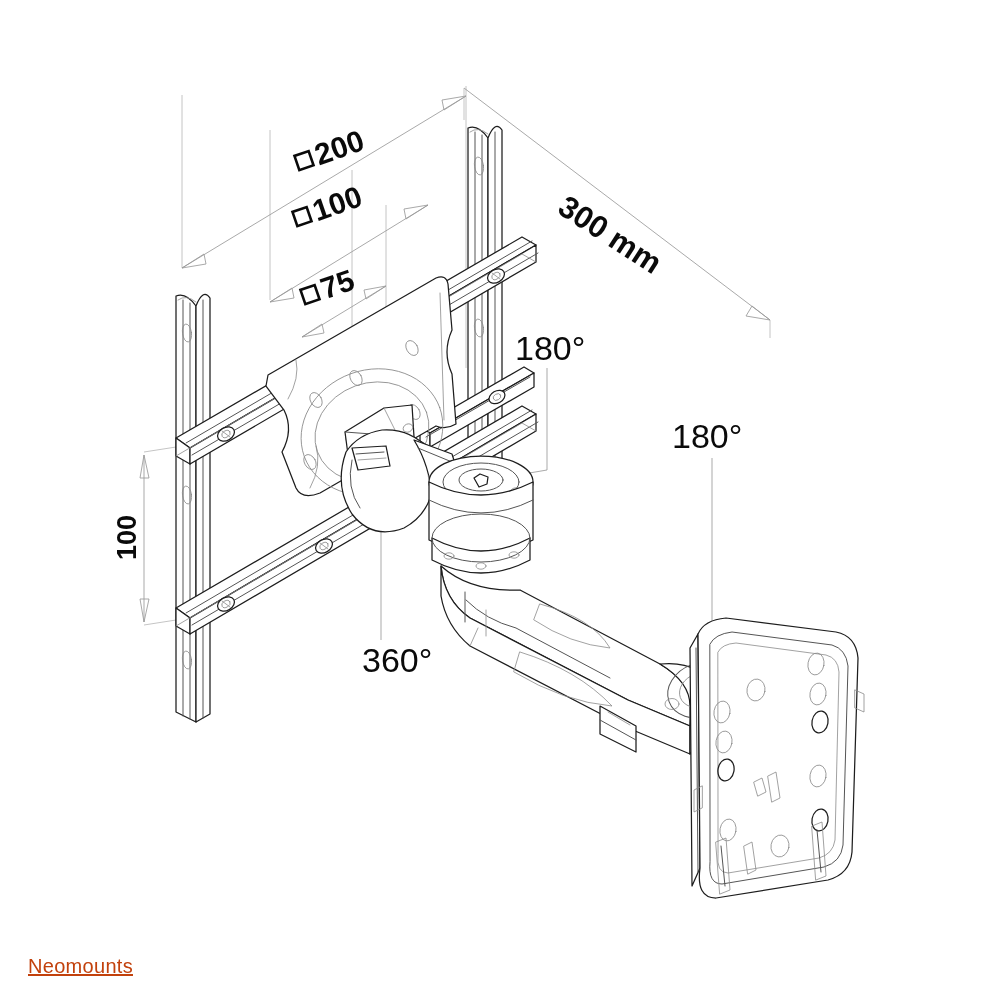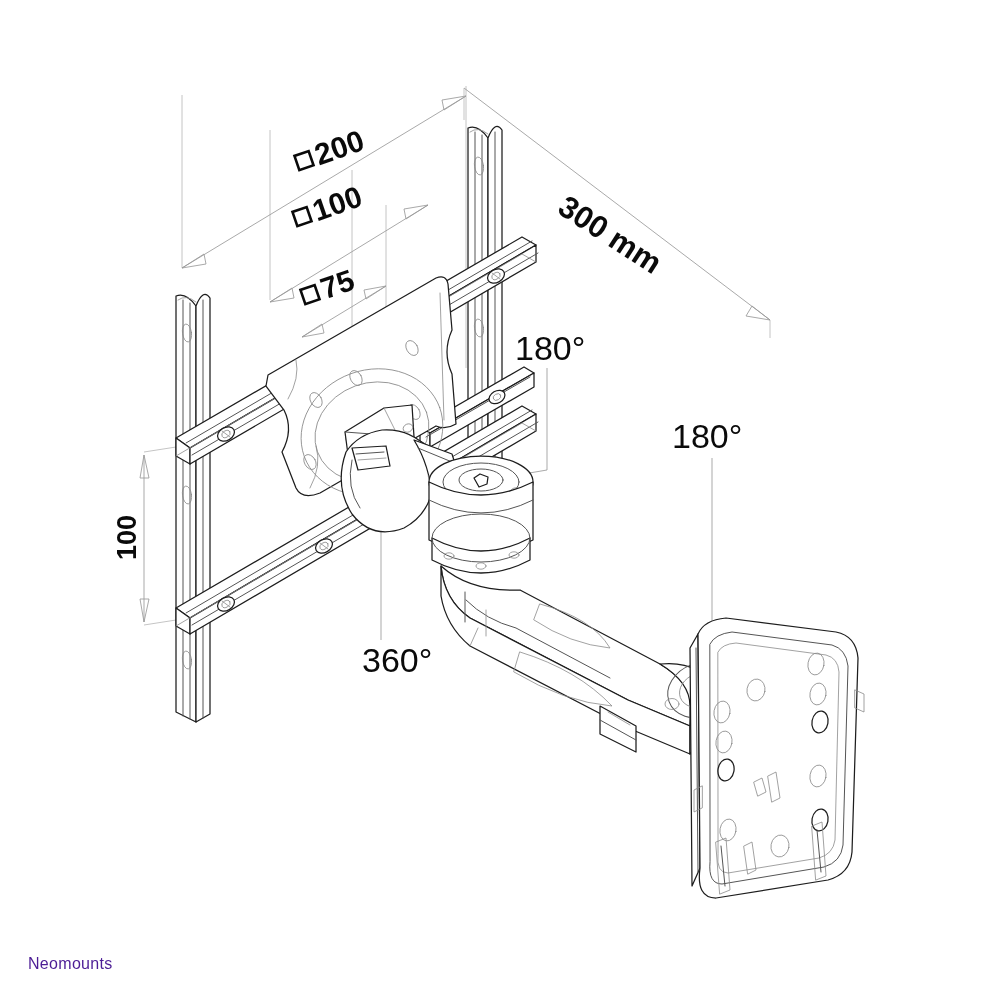--- a/index.html
+++ b/index.html
@@ -24,24 +24,25 @@
   svg#tech-drawing {
     display: block;
     width: 1004px;
     height: 1004px;
   }
   .brandwrap {
     position: absolute;
     left: 28px;
     top: 955px;
     font-family: "Liberation Sans", sans-serif;
-    font-size: 16px;
+    font-size: 20px;
     letter-spacing: 0.3px;
-    color: #4c1d95;
+    color: #c2410c;
     white-space: nowrap;
+    text-decoration: underline;
   }
   
   .o  { fill:none; stroke:#1d1d1d; stroke-width:1.25; stroke-linejoin:round; stroke-linecap:round; }
   .m  { fill:none; stroke:#555; stroke-width:1.0; stroke-linejoin:round; stroke-linecap:round; }
   .t  { fill:none; stroke:#8a8a8a; stroke-width:0.8; stroke-linejoin:round; stroke-linecap:round; }
   .dimline  { fill:none; stroke:#9a9a9a; stroke-width:0.85; }
   .extline  { fill:none; stroke:#b0b0b0; stroke-width:0.75; }
   .leader   { fill:none; stroke:#9a9a9a; stroke-width:0.85; }
   .arrowhd  { fill:none; stroke:#9a9a9a; stroke-width:0.85; stroke-linejoin:miter; }
   .wfill { fill:#ffffff; }

